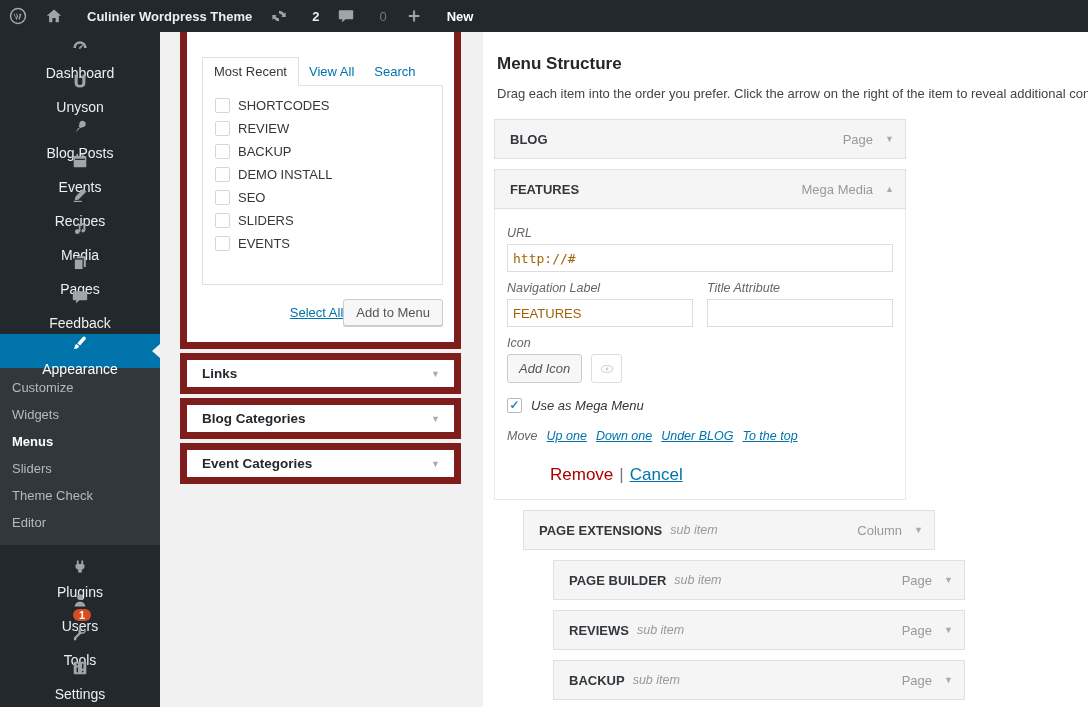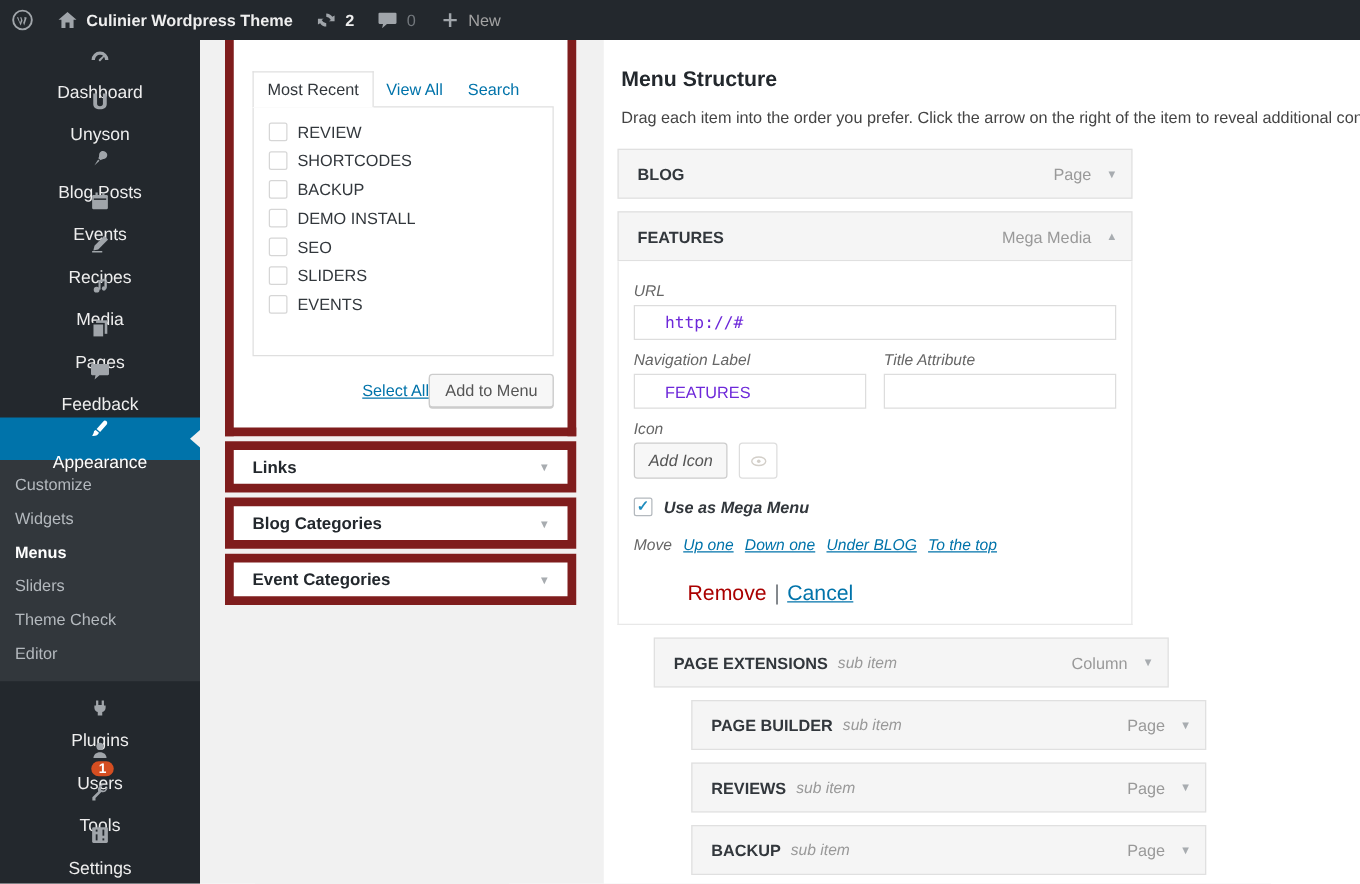--- a/index.html
+++ b/index.html
@@ -11,26 +11,26 @@
     color: #444;
     position: relative;
   }
   a { cursor: pointer; }
 
   
   .adminbar {
     position:absolute; top:0; left:0; right:0; height:32px;
     background:#23282d; display:flex; align-items:stretch; z-index:10;
   }
-  .ab-item { display:flex; align-items:center; gap:6px; padding:0 9px; color:#eee; }
+  .ab-item { display:flex; align-items:center; gap:24px; padding:0 9px; color:#eee; }
   .ab-item svg { width:18px; height:18px; fill:#a0a5aa; }
   .ab-title { color:#eee; font-weight:bold; font-size:13px; }
   .ab-count { color:#eee; font-weight:bold; }
   .ab-count.zero { color:#72777c; font-weight:normal; }
-  .ab-new { color:#a3a3a3; font-weight:normal; }
+  .ab-new { color:#ffffff; font-weight:bold; }
 
   
   .sidebar {
     position:absolute; top:32px; left:0; width:160px; bottom:0;
     background:#23282d; color:#eee; padding-top:6px;
   }
   .sb-item {
     display:flex; align-items:center; gap:9px;
     height:34px; padding:0 8px; font-size:14px; color:#eee; cursor:pointer;
     position:relative;
@@ -111,40 +111,40 @@
   }
   .mi-label { font-weight:bold; color:#32373c; font-size:13px; }
   .mi-sub { font-style:italic; color:#999; font-size:12.5px; margin-left:8px; }
   .mi-type { margin-left:auto; color:#999; font-size:13px; padding-right:12px; }
   .editor {
     width:412px; border:1px solid #e8e8e8; border-top:none; background:#fff;
     padding:8px 12px 14px;
   }
   .f-label { font-style:italic; color:#666; font-size:12.5px; margin:9px 0 4px; }
   .tinput {
-    border:1px solid #ddd; background:#fff; height:28px; padding:0 24px;
-    font-size:13px; color:#6d28d9; width:100%;
+    border:1px solid #ddd; background:#fff; height:28px; padding:0 5px;
+    font-size:13px; color:#a16207; width:100%;
     font-family:"Liberation Sans", sans-serif;
   }
   .tinput.code { font-family:"DejaVu Sans Mono", monospace; }
   .cols { display:flex; gap:14px; }
   .col { width:188px; }
   .iconrow { display:flex; align-items:center; }
   .addicon-btn {
     background:#f7f7f7; border:1px solid #ccc; border-radius:3px;
     padding:6px 11px; font-style:italic; color:#555; font-size:13px;
     font-family:"Liberation Sans", sans-serif; cursor:pointer;
   }
   .eye-btn {
     width:31px; height:29px; border:1px solid #ddd; border-radius:3px;
     margin-left:9px; background:#fff; display:inline-flex;
     align-items:center; justify-content:center; cursor:pointer;
   }
   .eye-btn svg { width:16px; height:16px; stroke:#d3cfc9; fill:none; }
-  .megarow { margin-top:15px; display:flex; align-items:center; gap:9px;font-weight:bold; }
+  .megarow { margin-top:15px; display:flex; align-items:center; gap:9px; }
   .cb-checked {
     width:15px; height:15px; border:1px solid #b4b9be; border-radius:2px;
     background:#fff; color:#1e8cbe; font-size:12px; line-height:13px;
     text-align:center; font-weight:bold; flex:none;
   }
   .cb-checked::after { content:"\2713"; }
   .mega-label { font-style:italic; color:#32373c; font-size:13px; }
   .moverow { margin-top:16px; font-style:italic; font-size:12.5px; color:#666; }
   .moverow a { color:#0073aa; text-decoration:underline; margin-left:9px; }
   .actrow { margin-top:22px; font-size:17px;margin-left:43px; }
@@ -311,25 +311,25 @@
 <div class="mid">
   <div class="box box-tabs">
     <div class="tabs">
       <span class="tab active">Most Recent</span>
       <span class="tab">View All</span>
       <span class="tab">Search</span>
     </div>
     <div class="listbox">
       <label class="chk-row">
         <span class="cb"></span>
+        <span class="chk-label">SHORTCODES</span>
+      </label>
+      <label class="chk-row">
+        <span class="cb"></span>
         <span class="chk-label">REVIEW</span>
-      </label>
-      <label class="chk-row">
-        <span class="cb"></span>
-        <span class="chk-label">SHORTCODES</span>
       </label>
       <label class="chk-row">
         <span class="cb"></span>
         <span class="chk-label">BACKUP</span>
       </label>
       <label class="chk-row">
         <span class="cb"></span>
         <span class="chk-label">DEMO INSTALL</span>
       </label>
       <label class="chk-row">

